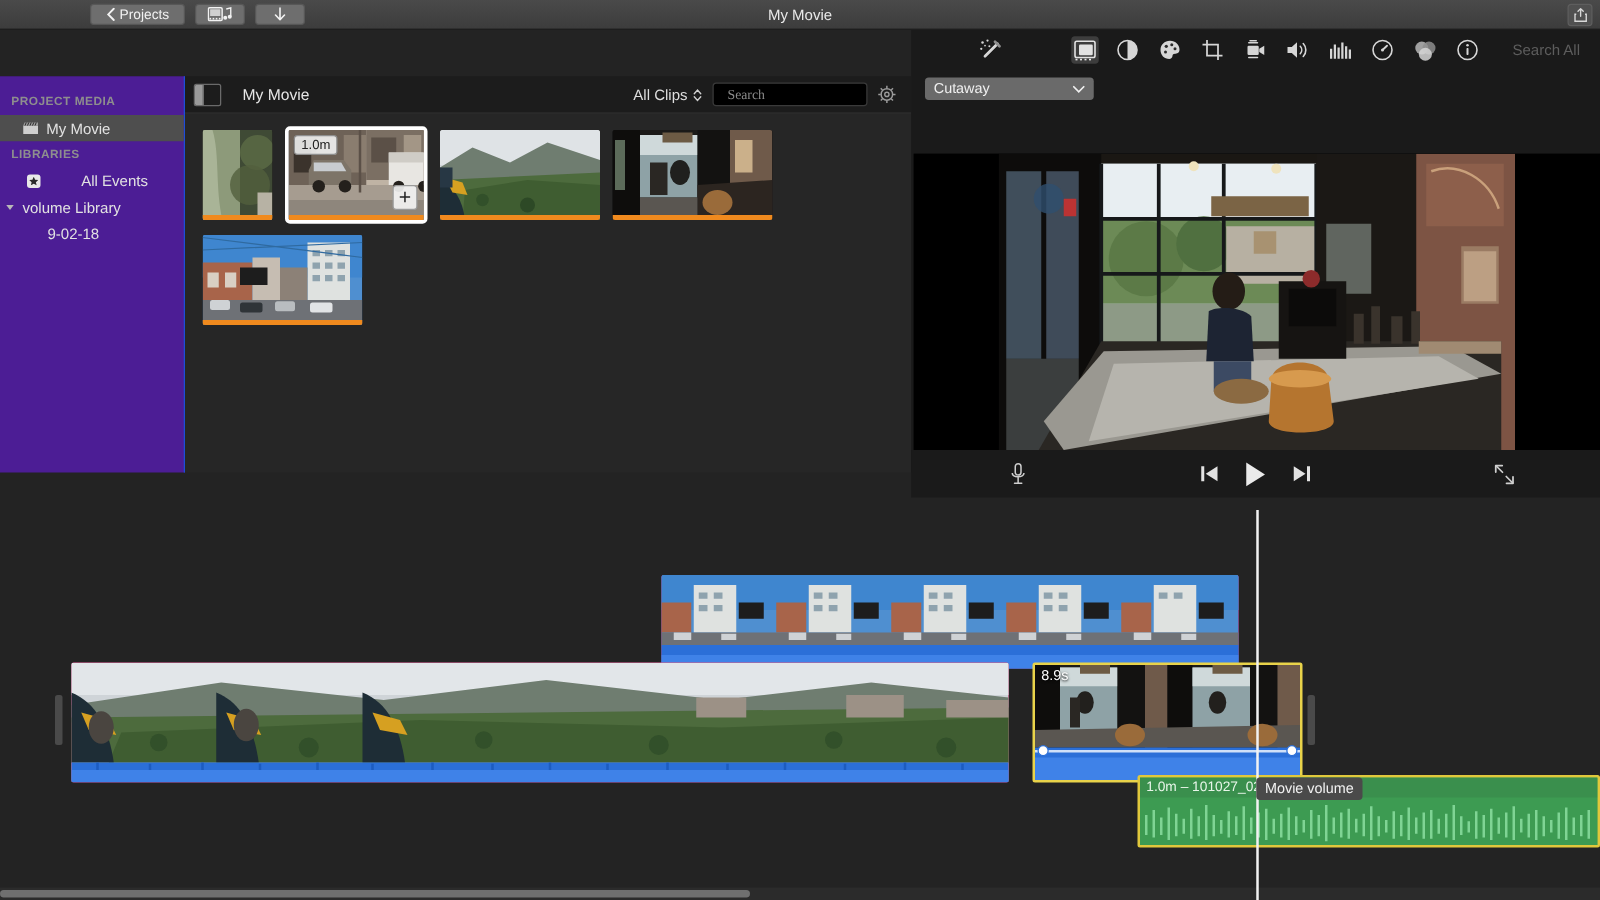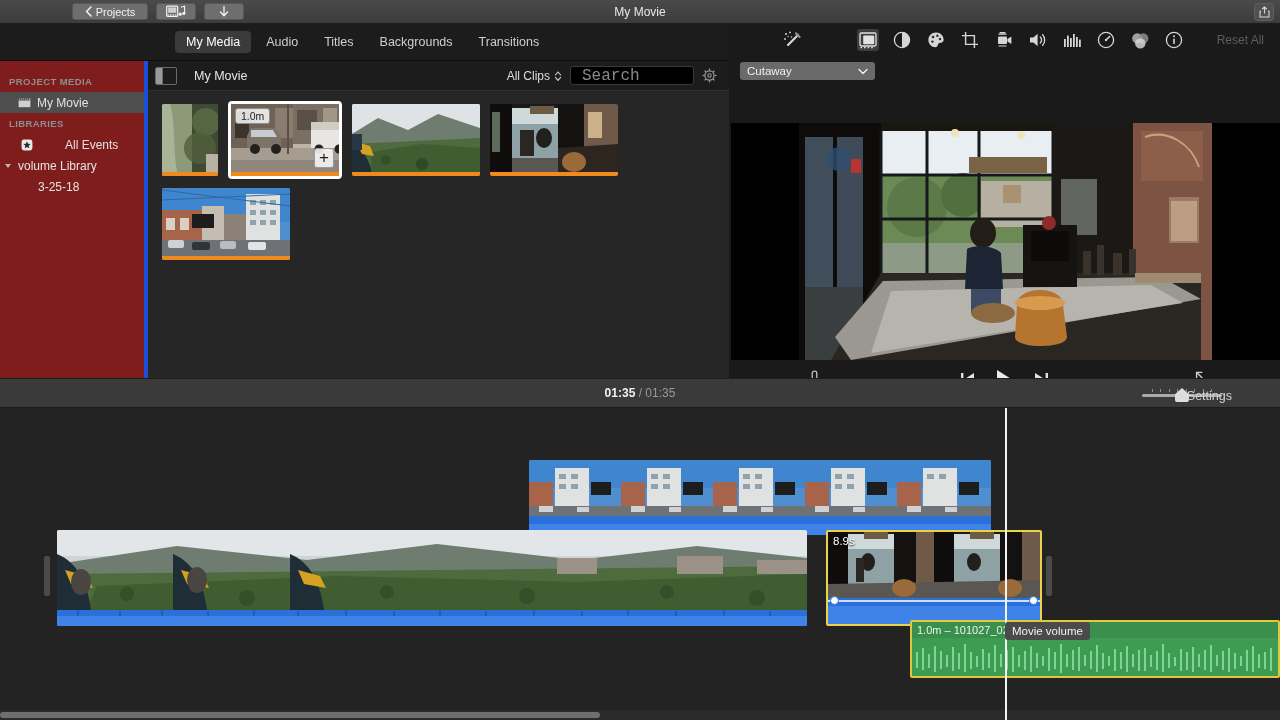--- a/index.html
+++ b/index.html
@@ -61,28 +61,28 @@
   .side-toggle i { display:block; width:7px; background:#9a9a9a; border-right:1px solid #6a6a6a; }
   .bheader .btitle { margin-left:17px; font-size:12.5px; color:#e6e6e6; }
   .bh-right { position:absolute; right:12px; display:flex; align-items:center; gap:8px; }
   .allclips { display:flex; align-items:center; gap:4px; color:#dedede; font-size:12px; }
   .searchbox {
     width:124px; height:19px; background:#000; border:1px solid #3a3a3a;
     border-radius:3px; display:flex; align-items:center; gap:5px; padding:0 6px;
   }
   .searchbox input {
     flex:1; background:transparent; border:0; outline:0; color:#cfcfcf;
-    font-family:Liberation Mono, monospace; font-size:16px;
+    font-family:Liberation Serif, serif; font-size:11px;
   }
   .searchbox input::placeholder { color:#8a8a8a; }
 
   
   .sidebar {
     position:absolute; left:0; top:37px; width:148px; height:317px;
-    background:#7f1d1d; border-right:4px solid #1d4ed8; padding-top:10px;
+    background:#4c1d95; border-right:1px solid #1d4ed8; padding-top:10px;
   }
   .sb-head {
     font-size:9.5px; font-weight:bold; letter-spacing:.4px; color:#8e8e8e;
     padding:5px 0 5px 9px; text-transform:uppercase;
   }
   .sb-item {
     height:21px; display:flex; align-items:center; gap:6px;
     font-size:12px; color:#e2e2e2; padding-left:18px;
   }
   .sb-item.sel { background:#4e4e4e; }
@@ -249,27 +249,20 @@
         <svg width="11" height="12" viewBox="0 0 11 12">
           <path d="M5.5 1 L5.5 7 M3.4 3 L5.5 0.9 L7.6 3" stroke="#d8d8d8" stroke-width="1.1" fill="none" stroke-linecap="round" stroke-linejoin="round"></path>
           <path d="M2 5.4 L1 5.4 L1 11 L10 11 L10 5.4 L9 5.4" stroke="#d8d8d8" stroke-width="1.1" fill="none"></path>
         </svg>
       </div>
     </div>
   </div>
 
   <div class="top">
 
-    <div class="tabbar">
-      <div class="tab active">My Media</div>
-      <div class="tab">Audio</div>
-      <div class="tab">Titles</div>
-      <div class="tab">Backgrounds</div>
-      <div class="tab">Transitions</div>
-    </div>
 
     <div class="bheader">
       <div class="side-toggle">
           <i></i>
         </div>
       <div class="btitle">My Movie</div>
       <div class="bh-right">
         <div class="allclips">
           <span>All Clips</span>
           <svg width="8" height="12" viewBox="0 0 8 12">
@@ -322,21 +315,21 @@
             <path d="M6 2.4 L7.1 4.8 L9.6 5 L7.7 6.7 L8.3 9.2 L6 7.9 L3.7 9.2 L4.3 6.7 L2.4 5 L4.9 4.8 Z" fill="#2b2b2b"></path>
           </svg>
         </span>
         <span>All Events</span>
       </div>
       <div class="sb-item" style="padding-left:6px;">
         <span class="tri open"></span>
         <span style="margin-left:2px;">volume Library</span>
       </div>
       <div class="sb-item ind2">
-        <span>3-25-18</span>
+        <span>9-02-18</span>
       </div>
     </div>
 
     <div class="browser">
       <div class="thumbrow">
 
         <div class="thumb" style="width:56px;">
           <svg width="56" height="72" viewBox="0 0 56 72">
             <rect width="56" height="72" fill="#6f7a5e"></rect>
             <path d="M0 0 h30 v72 h-30z" fill="#8d9a7a"></path>
@@ -543,21 +536,21 @@
           </div>
           <div class="itool">
             <svg width="18" height="18" viewBox="0 0 18 18">
               <circle cx="9" cy="9" r="7.6" stroke="#d6d6d6" stroke-width="1.3" fill="none"></circle>
               <circle cx="9" cy="5.2" r="1" fill="#d6d6d6"></circle>
               <rect x="8.2" y="7.4" width="1.6" height="5.6" rx=".6" fill="#d6d6d6"></rect>
             </svg>
           </div>
         </div>
 
-        <div class="resetall">Reset All</div>
+        <div class="resetall">Search All</div>
       </div>
 
       <div class="insp-row">
         <div class="dd">
           <span>Cutaway</span>
           <svg width="10" height="7" viewBox="0 0 10 7">
             <path d="M1 1.4 L5 5.4 L9 1.4" stroke="#f0f0f0" stroke-width="1.4" fill="none" stroke-linecap="round"></path>
           </svg>
         </div>
 
@@ -671,43 +664,20 @@
       <span class="pb-exp">
         <svg width="17" height="17" viewBox="0 0 17 17">
           <path d="M1.6 6.6 L1.6 1.4 L6.8 1.4" stroke="#cfcfcf" stroke-width="1.4" fill="none" stroke-linecap="round" stroke-linejoin="round"></path>
           <path d="M15.4 10.4 L15.4 15.6 L10.2 15.6" stroke="#cfcfcf" stroke-width="1.4" fill="none" stroke-linecap="round" stroke-linejoin="round"></path>
           <path d="M1.8 1.6 L7 6.8 M15.2 15.4 L10 10.2" stroke="#cfcfcf" stroke-width="1.4" stroke-linecap="round"></path>
         </svg>
       </span>
     </div>
   </div>
 
-  <div class="tlbar">
-    <div class="tc">
-      <span class="cur">01:35</span>
-      <span class="sep">/</span>
-      <span class="tot">01:35</span>
-    </div>
-    <div class="zoomwrap">
-      <div class="ticks">
-        <i></i>
-          <i></i>
-          <i></i>
-          <i></i>
-          <i></i>
-          <i></i>
-          <i></i>
-          <i></i>
-      </div>
-      <div class="ztrack">
-        <span class="zknob"></span>
-      </div>
-      <span class="settings">Settings</span>
-    </div>
-  </div>
 
   <div class="timeline">
 
     <div class="clip" style="left:529px; top:52px; width:462px; height:75px;">
       <div class="film">
         <svg width="462" height="75" viewBox="0 0 462 75" preserveAspectRatio="none">
           <rect width="462" height="75" fill="#4f8fd0"></rect>
           <g>
             <rect x="0" y="0" width="462" height="28" fill="#3f86cf"></rect>
             <g fill="#dfe2e0">

